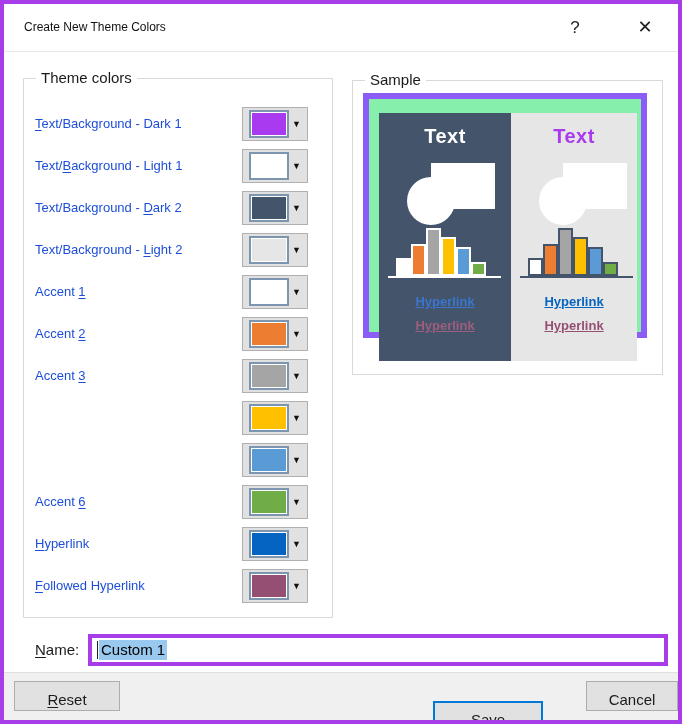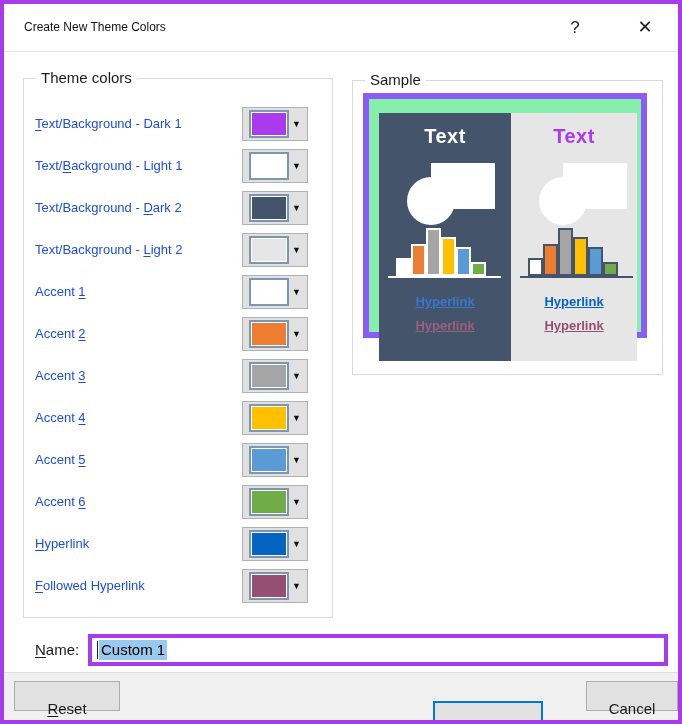--- a/index.html
+++ b/index.html
@@ -46,21 +46,21 @@
   
   .name-label{position:absolute;left:35px;top:634px;height:32px;line-height:32px;font-size:15px;}
   .name-annotation{position:absolute;left:88px;top:634px;width:580px;height:32px;box-sizing:border-box;
     border:4px solid var(--accent,#a63de8);background:#fff;}
   .name-input{position:absolute;inset:0;display:flex;align-items:center;padding-left:5px;font-size:15px;color:#000;}
   .caret{width:1px;height:18px;background:#222;margin-right:1px;}
   .sel{padding:1px 2px 2px 2px;}
   
   .btn-strip{position:absolute;left:4px;right:4px;top:672px;height:48px;background:#f0f0f0;border-top:1px solid #dfdfdf;}
   .btn{position:absolute;top:681px;height:30px;background:#e1e1e1;border:1px solid #adadad;box-sizing:border-box;
-    font-size:15px;color:#1a1a1a;text-align:center;line-height:27px;font-family:inherit;padding:13px;cursor:default;}
+    font-size:15px;color:#1a1a1a;text-align:center;line-height:27px;font-family:inherit;padding:4px;cursor:default;}
   .btn-reset{left:14px;width:106px;}
   .btn-save{left:433px;width:110px;border-width:2px;line-height:25px;margin-top:20px;}
   .btn-cancel{left:586px;width:92px;text-align:center;}
 </style>
 </head>
 <body>
 
 <div class="window">
   <div class="frame"></div>
 
@@ -132,30 +132,28 @@
   <div class="color-row" style="top:359px">
     <span class="row-label"><span>Accent </span><span class="u">3</span><span></span></span>
     <button class="swatch-btn">
       <span class="well">
           <span class="well-fill" style="background-color: rgb(165, 165, 165);"></span>
         </span>
       <span class="dd-arrow">▼</span>
     </button>
   </div>
   <div class="color-row" style="top:401px">
-    <span class="row-label"><span>Accent </span><span class="u">4</span><span></span></span>
     <button class="swatch-btn">
       <span class="well">
           <span class="well-fill" style="background-color: rgb(255, 192, 0);"></span>
         </span>
       <span class="dd-arrow">▼</span>
     </button>
   </div>
   <div class="color-row" style="top:443px">
-    <span class="row-label"><span>Accent </span><span class="u">5</span><span></span></span>
     <button class="swatch-btn">
       <span class="well">
           <span class="well-fill" style="background-color: rgb(91, 155, 213);"></span>
         </span>
       <span class="dd-arrow">▼</span>
     </button>
   </div>
   <div class="color-row" style="top:485px">
     <span class="row-label"><span>Accent </span><span class="u">6</span><span></span></span>
     <button class="swatch-btn">

